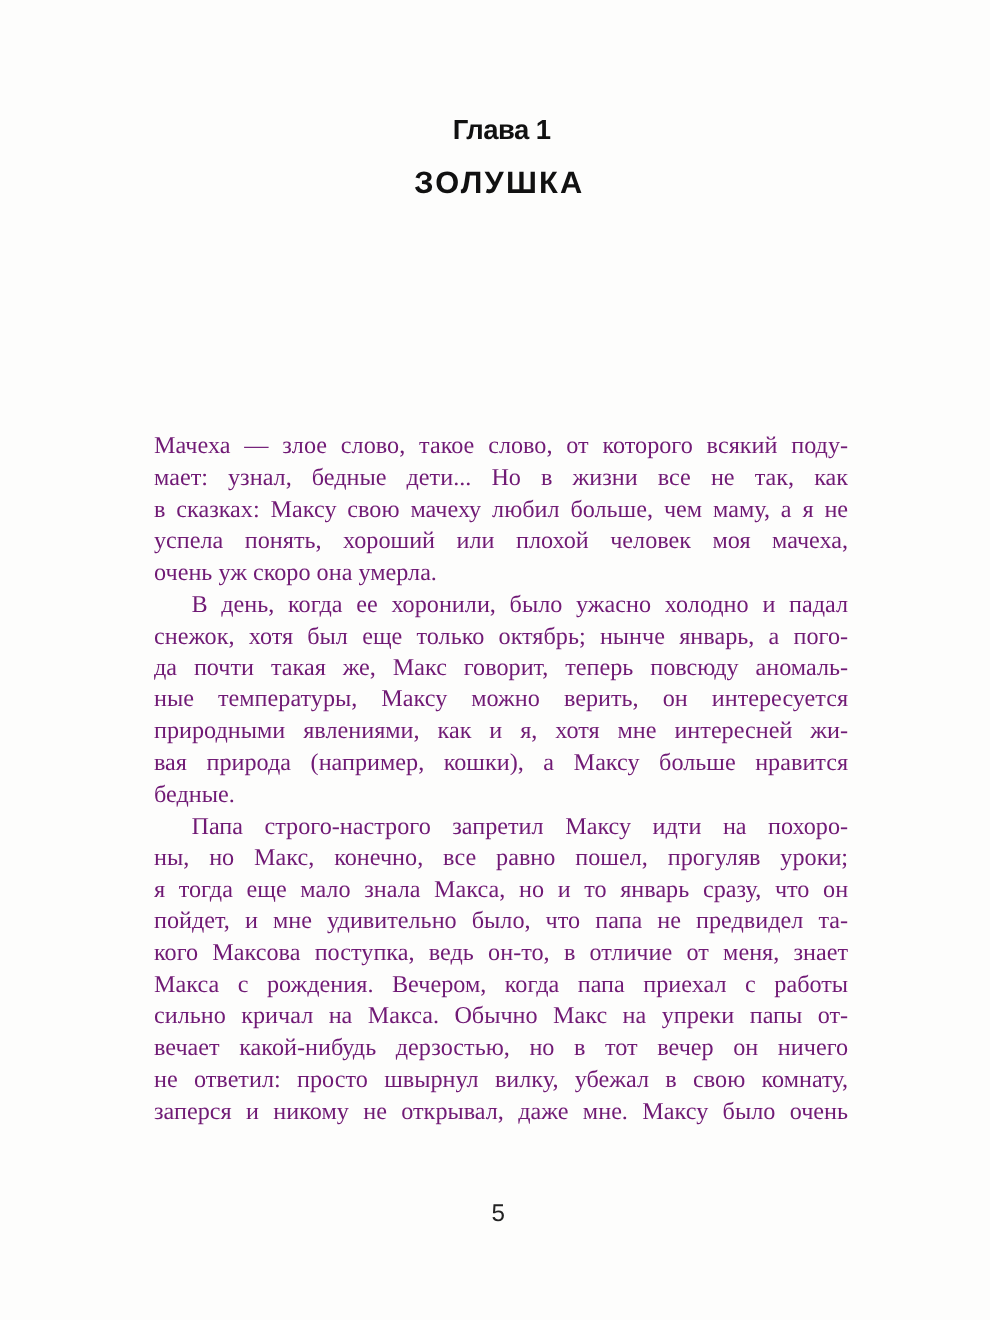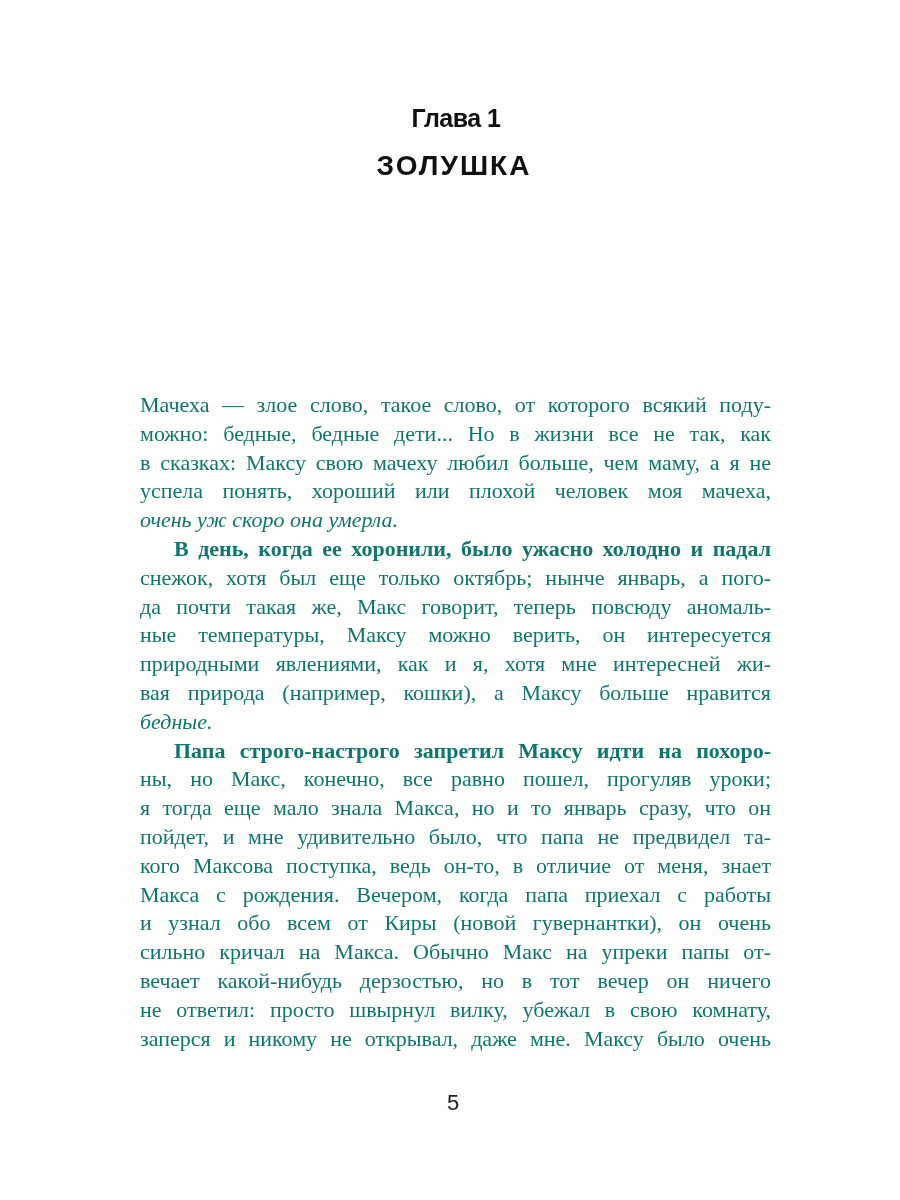--- a/index.html
+++ b/index.html
@@ -41,42 +41,40 @@
     color: #111;
   }
   .body-text {
     position: absolute;
     left: 140px;
     top: 391px;
     width: 631px;
     font-family: "Liberation Serif", "DejaVu Serif", serif;
     font-size: 22px;
     line-height: 28.8px;
-    color: #0f766e;
+    color: #701a75;
   }
   .paragraph {
     margin: 0;
   }
   .line {
     height: 28.8px;
     text-align: justify;
     text-align-last: justify;
     white-space: normal;
     overflow: hidden;
   }
   .paragraph .line.last {
     text-align-last: left;
-    font-style: italic;
   }
   .paragraph.continues .line.last {
     text-align-last: justify;
   }
   .paragraph.indented .line.first {
     text-indent: 34px;
-    font-weight: bold;
   }
   .page-number {
     position: absolute;
     top: 1090px;
     left: 0;
     width: 906px;
     text-align: center;
     font-family: "Liberation Sans", "DejaVu Sans", sans-serif;
     font-size: 22px;
     color: #222;
@@ -84,42 +82,41 @@
 </style>
 </head>
 <body>
 
 <div class="book-page">
   <div class="chapter-label">Глава 1</div>
   <div class="chapter-title">ЗОЛУШКА</div>
   <div class="body-text">
       <div class="paragraph">
         <div class="line first">Мачеха — злое слово, такое слово, от которого всякий поду-</div>
-        <div class="line">можно: бедные, бедные дети... Но в жизни все не так, как</div>
+        <div class="line">мает: узнал, бедные дети... Но в жизни все не так, как</div>
         <div class="line">в сказках: Максу свою мачеху любил больше, чем маму, а я не</div>
         <div class="line">успела понять, хороший или плохой человек моя мачеха,</div>
         <div class="line last">очень уж скоро она умерла.</div>
       </div>
       <div class="paragraph indented">
         <div class="line first">В день, когда ее хоронили, было ужасно холодно и падал</div>
         <div class="line">снежок, хотя был еще только октябрь; нынче январь, а пого-</div>
         <div class="line">да почти такая же, Макс говорит, теперь повсюду аномаль-</div>
         <div class="line">ные температуры, Максу можно верить, он интересуется</div>
         <div class="line">природными явлениями, как и я, хотя мне интересней жи-</div>
         <div class="line">вая природа (например, кошки), а Максу больше нравится</div>
         <div class="line last">бедные.</div>
       </div>
       <div class="paragraph indented continues">
         <div class="line first">Папа строго-настрого запретил Максу идти на похоро-</div>
         <div class="line">ны, но Макс, конечно, все равно пошел, прогуляв уроки;</div>
         <div class="line">я тогда еще мало знала Макса, но и то январь сразу, что он</div>
         <div class="line">пойдет, и мне удивительно было, что папа не предвидел та-</div>
         <div class="line">кого Максова поступка, ведь он-то, в отличие от меня, знает</div>
         <div class="line">Макса с рождения. Вечером, когда папа приехал с работы</div>
-        <div class="line">и узнал обо всем от Киры (новой гувернантки), он очень</div>
         <div class="line">сильно кричал на Макса. Обычно Макс на упреки папы от-</div>
         <div class="line">вечает какой-нибудь дерзостью, но в тот вечер он ничего</div>
         <div class="line">не ответил: просто швырнул вилку, убежал в свою комнату,</div>
         <div class="line">заперся и никому не открывал, даже мне. Максу было очень</div>
       </div>
     </div>
   <div class="page-number">5</div>
 </div>
 
 </body></html>

